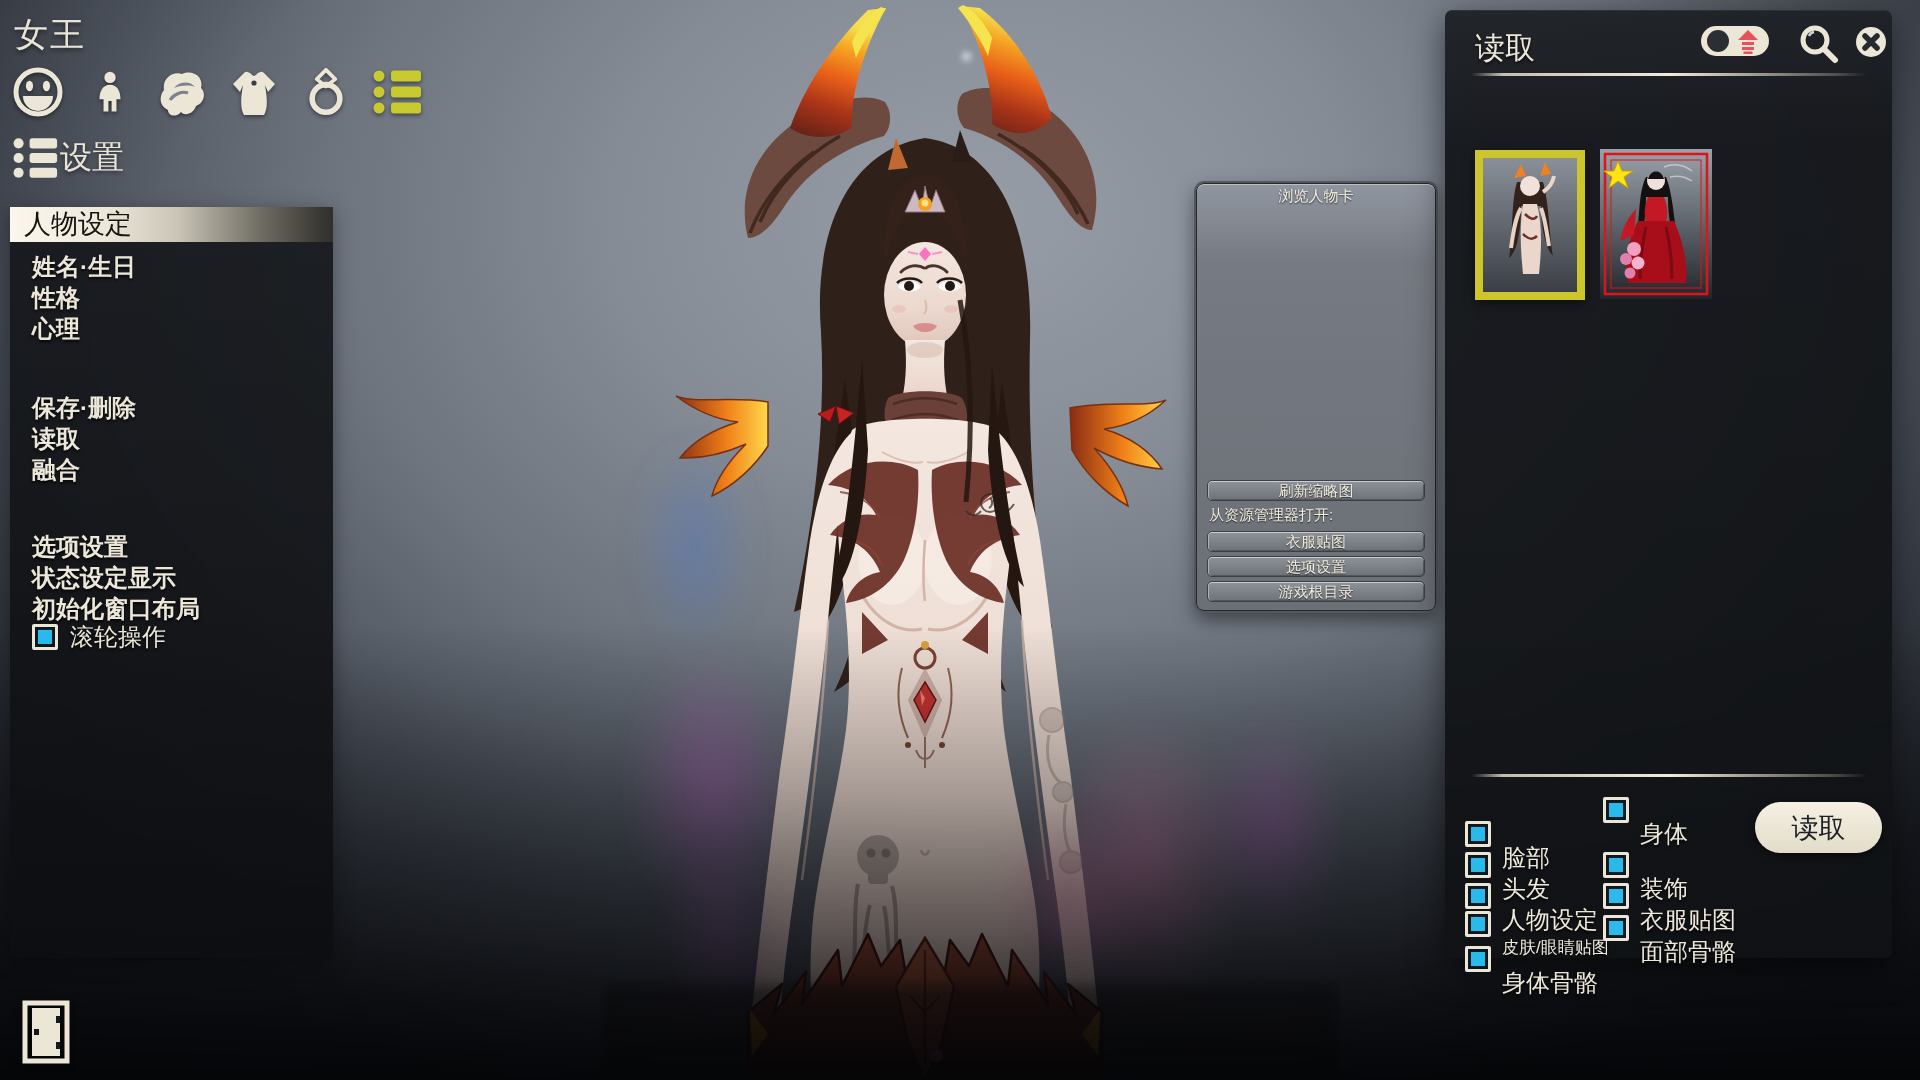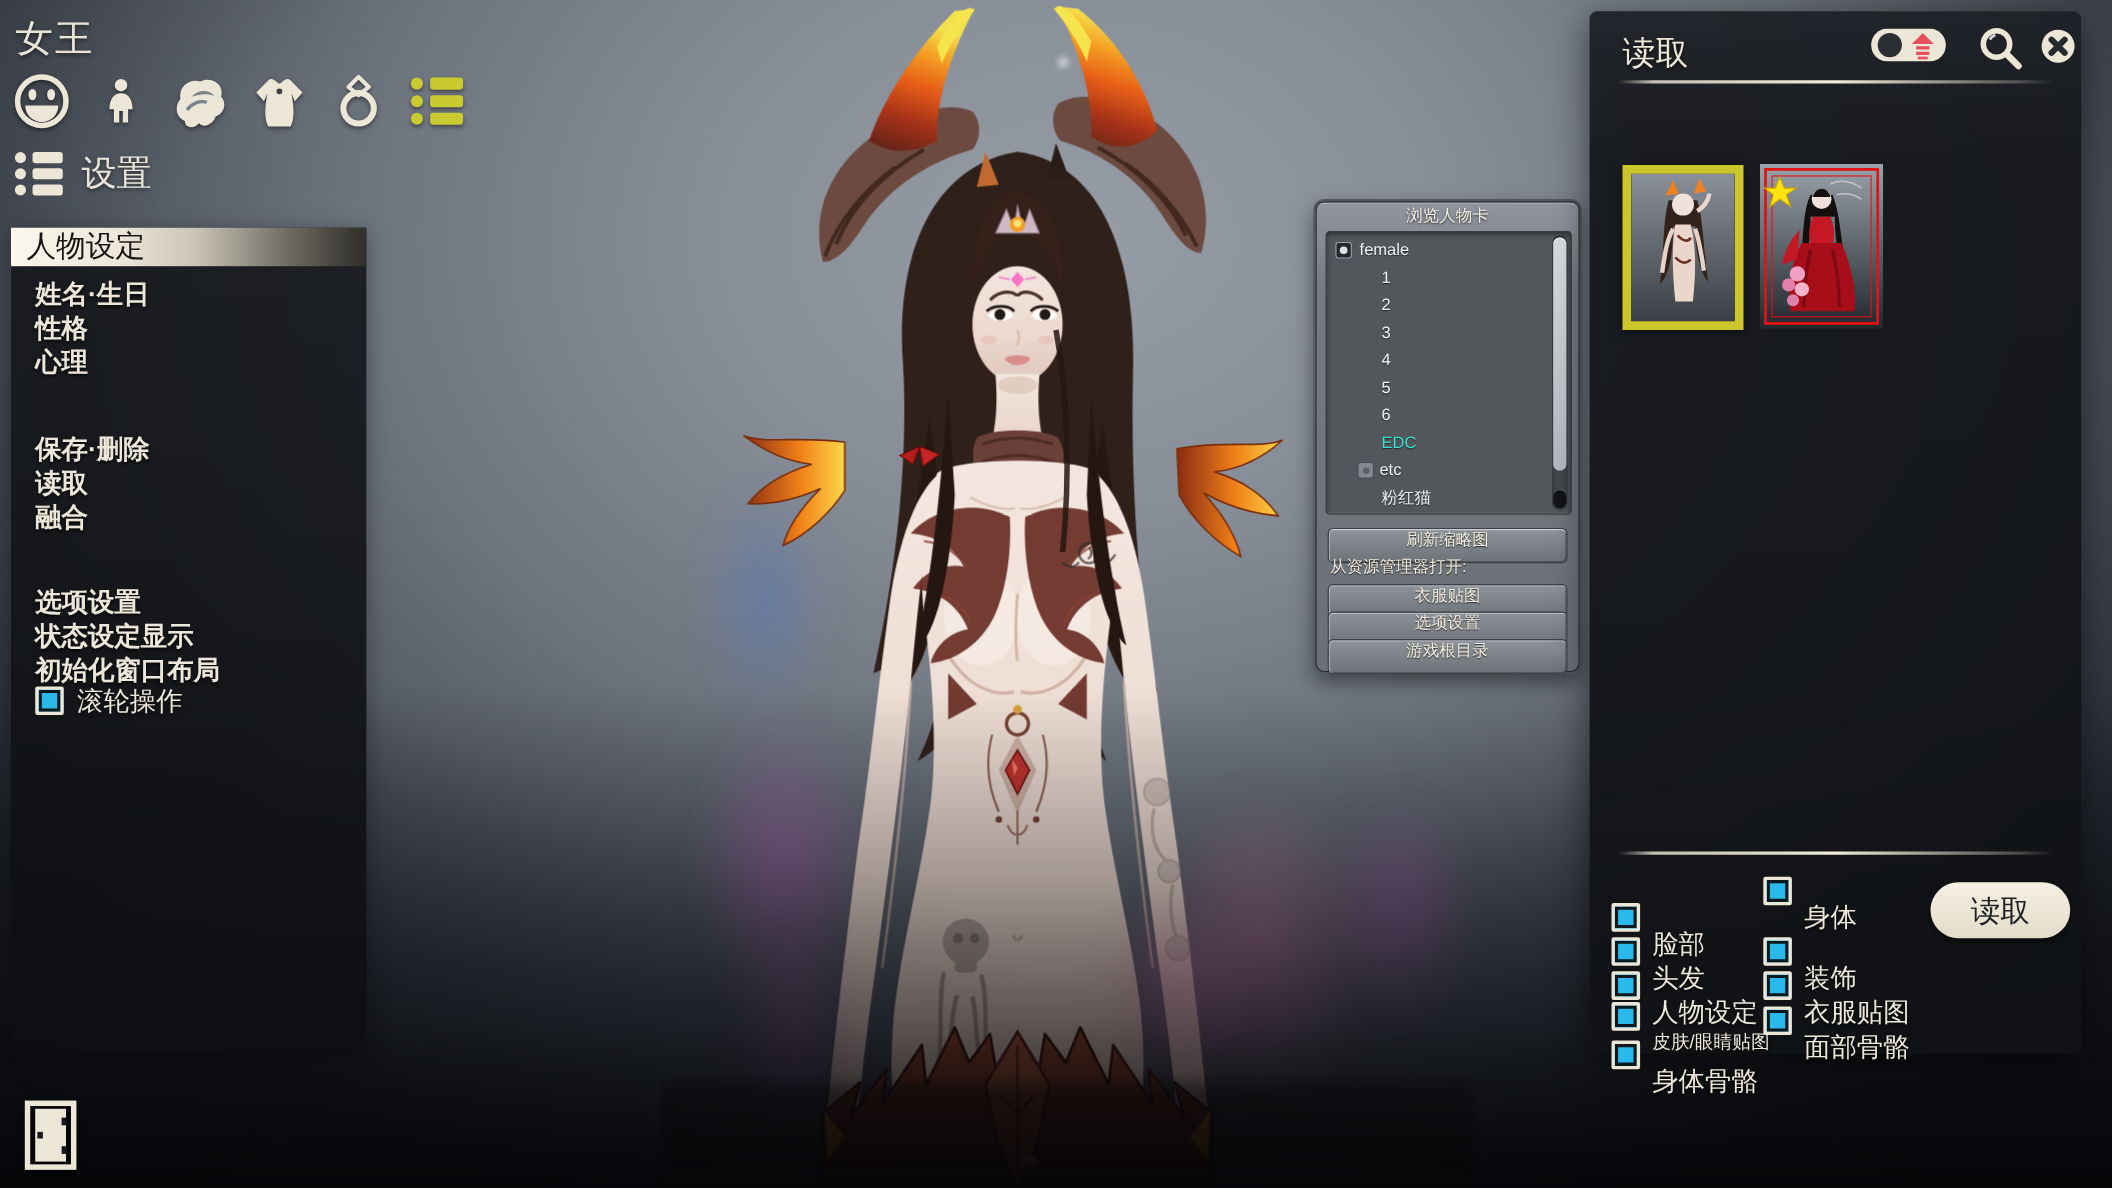--- a/index.html
+++ b/index.html
@@ -21,21 +21,21 @@
     background:#eef2f6; filter:blur(3px); opacity:.75; }
 
   .char-wrap { position:absolute; left:600px; top:0; width:740px; height:1080px; }
 
   
   .app-title { position:absolute; left:14px; top:12px; font-size:34px; color:#e9e4d6;
     text-shadow:0 2px 4px rgba(0,0,0,.55); letter-spacing:2px; }
   .toolbar { position:absolute; left:10px; top:64px; display:flex; gap:16px; align-items:center; }
   .tool-btn { width:56px; height:56px; display:flex; align-items:center; justify-content:center; cursor:pointer;
     filter:drop-shadow(0 2px 2px rgba(0,0,0,.45)); }
-  .settings-row { position:absolute; left:12px; top:136px; display:flex; align-items:center; gap:14px; }
+  .settings-row { position:absolute; left:12px; top:136px; display:flex; align-items:center; }
   .settings-row .label { font-size:32px; color:#e9e4d6; text-shadow:0 2px 4px rgba(0,0,0,.5); }
 
   .left-panel { position:absolute; left:10px; top:207px; width:323px; height:751px;
     background:linear-gradient(180deg, rgba(23,25,29,.93) 0%, rgba(13,14,17,.93) 100%);
     box-shadow:0 4px 18px rgba(0,0,0,.35); }
   .lp-header { position:absolute; left:0; width:100%; height:35px; line-height:35px; padding-left:14px;
     font-size:27px; color:#17150f;
     background:linear-gradient(90deg,#fbf7ec 0%,#ece7d9 30%,#c9c4b6 52%,#6e6b62 78%,#3a3834 96%,#32302d 100%);
     text-shadow:0 1px 0 rgba(255,255,255,.35); }
   .lp-item { position:absolute; left:22px; font-size:24px; color:#ece7d9; cursor:pointer;
@@ -67,21 +67,21 @@
   .node-toggle.open::after { content:""; position:absolute; left:3px; top:3px; width:7px; height:7px;
     border-radius:50%; background:#dfe3e8; }
   .node-toggle.closed { background:#85898f; border:1px solid #4a4d52; }
   .node-toggle.closed::after { content:""; position:absolute; left:4px; top:4px; width:6px; height:6px;
     border-radius:50%; background:#5c6066; }
   .sb-track { position:absolute; right:3px; top:3px; width:14px; height:250px; border-radius:7px;
     background:#43464a; box-shadow:inset 0 1px 3px rgba(0,0,0,.5); }
   .sb-thumb { position:absolute; left:1px; top:2px; width:12px; height:212px; border-radius:6px; cursor:pointer;
     background:linear-gradient(180deg,#d9dde1,#b4b8be); box-shadow:inset 0 1px 0 #f2f4f6; }
   .sb-cap { position:absolute; left:1px; bottom:2px; width:12px; height:16px; border-radius:6px; background:#121316; }
-  .btn3d { position:absolute; left:10px; width:218px; height:32px; line-height:20px; text-align:center;
+  .btn3d { position:absolute; left:10px; width:218px; height:21px; line-height:20px; text-align:center;
     font-size:15px; color:#f2ecdc; cursor:pointer; border-radius:5px; border:1px solid #3c3f43;
     background:linear-gradient(180deg,#8e939a,#6d7178);
     box-shadow:inset 0 1px 0 #c9cdd3, inset 1px 0 0 #aeb2b8, inset -1px -1px 0 #54575c;
     text-shadow:0 1px 1px rgba(20,22,25,.8); }
   .browser .open-label { position:absolute; left:12px; top:322px; font-size:15px; color:#f2ecdc;
     text-shadow:0 1px 1px rgba(0,0,0,.7); }
 
   
   .load-panel { position:absolute; left:1445px; top:10px; width:447px; height:948px; border-radius:7px;
     background:linear-gradient(180deg, rgba(30,33,38,.95) 0%, rgba(20,22,26,.95) 14%, rgba(16,18,21,.95) 100%);
@@ -394,39 +394,20 @@
       <rect x="3" y="3" width="42" height="58" fill="none" stroke="#ece6d6" stroke-width="5"></rect>
       <rect x="10" y="8" width="28" height="48" fill="#ece6d6"></rect>
       <rect x="12" y="29" width="5" height="6" fill="#16181c"></rect>
       <rect x="34" y="16" width="4" height="7" fill="#16181c"></rect>
       <rect x="34" y="42" width="4" height="7" fill="#16181c"></rect>
     </svg>
   </div>
 
   <div class="browser">
     <div class="title">浏览人物卡</div>
-    <div class="tree-box">
-      <span class="node-toggle open" style="left:8px; top:9px"></span>
-      <div class="tree-row" style="left:30px; top:4px">female</div>
-      <div class="tree-row" style="left:50px; top:29px">1</div>
-      <div class="tree-row" style="left:50px; top:54px">2</div>
-      <div class="tree-row" style="left:50px; top:79px">3</div>
-      <div class="tree-row" style="left:50px; top:104px">4</div>
-      <div class="tree-row" style="left:50px; top:129px">5</div>
-      <div class="tree-row" style="left:50px; top:154px">6</div>
-      <div class="tree-row hl" style="left:50px; top:179px">EDC</div>
-      <span class="node-toggle closed" style="left:28px; top:209px"></span>
-      <div class="tree-row" style="left:48px; top:204px">etc</div>
-      <div class="tree-row" style="left:50px; top:229px">粉红猫</div>
-      <div class="tree-row" style="left:50px; top:254px">删除</div>
-      <div class="sb-track">
-        <div class="sb-thumb"></div>
-        <div class="sb-cap"></div>
-      </div>
-    </div>
     <div class="btn3d" style="top:296px">刷新缩略图</div>
     <div class="open-label">从资源管理器打开:</div>
     <div class="btn3d" style="top:347px">衣服贴图</div>
     <div class="btn3d" style="top:372px">选项设置</div>
     <div class="btn3d" style="top:397px">游戏根目录</div>
   </div>
 
   <div class="load-panel">
     <div class="hdr">读取</div>
 

